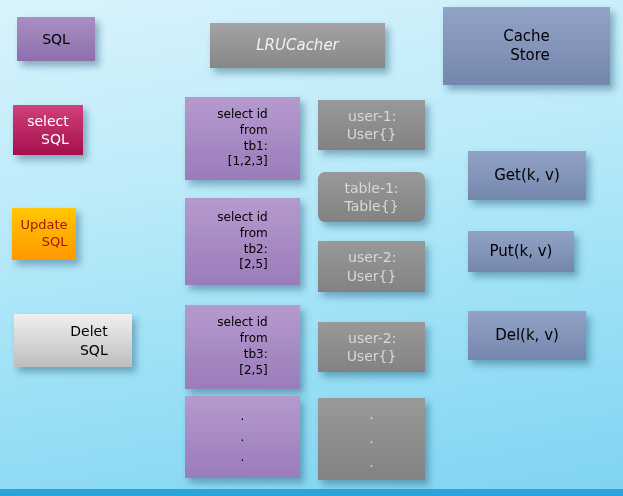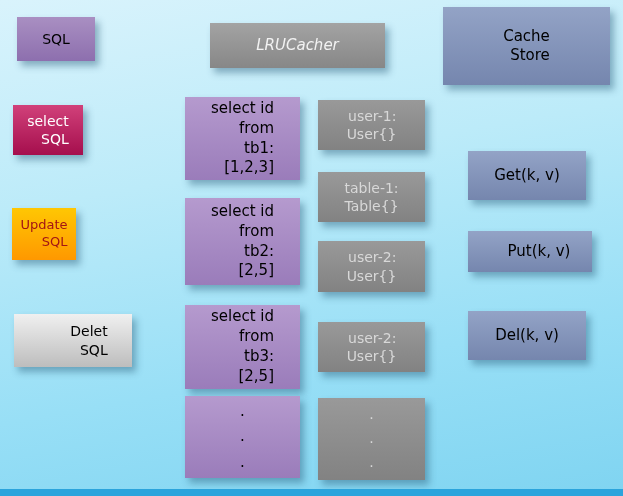--- a/index.html
+++ b/index.html
@@ -26,21 +26,21 @@
     font-size: 14px;
   }
 
   
   .purple-sm   { background: linear-gradient(#a98fc2, #8d6fae); }
   .gray-lru    { background: linear-gradient(#a3a3a3, #878787); color: #f2f2f2; font-size: 15px; font-style: italic; }
   .slate       { background: linear-gradient(#93a3c6, #7586ae); font-size: 15px; }
   .crimson     { background: linear-gradient(#d1417a, #a50e4d); color: #ffffff; }
   .orange      { background: linear-gradient(#ffc703, #ff9800); color: #a31515; font-size: 13px; }
   .silver      { background: linear-gradient(#f0f0f0, #bdbdbd); padding-left: 32px; }
-  .purple-q    { background: linear-gradient(#b59ace, #9a7cba); font-size: 15px; line-height: 1.32; }
+  .purple-q    { background: linear-gradient(#b59ace, #9a7cba); font-size: 12px; line-height: 1.32; }
   .gray-c      { background: linear-gradient(#999999, #828282); color: #d8d8d8; }
   .dots        { line-height: 1.7; }
 
   .bottom-bar {
     position: absolute;
     left: 0; right: 0; bottom: 0;
     height: 7px;
     background: #2ba4dc;
   }
 </style>
@@ -80,33 +80,33 @@
 tb3:
 [2,5]</div>
 
   <div class="node purple-q dots" style="left:185px; top:396px; width:115px; height:82px;">.
 .
 .</div>
 
   <div class="node gray-c" style="left:318px; top:100px; width:107px; height:50px;">user-1:
 User{}</div>
 
-  <div class="node gray-c" style="left:318px; top:172px; width:107px; height:50px;">table-1:
+  <div class="node gray-c" style="left:318px; top:172px; width:107px; height:50px;border-radius:7px;">table-1:
 Table{}</div>
 
   <div class="node gray-c" style="left:318px; top:241px; width:107px; height:51px;">user-2:
 User{}</div>
 
   <div class="node gray-c" style="left:318px; top:322px; width:107px; height:50px;">user-2:
 User{}</div>
 
   <div class="node gray-c dots" style="left:318px; top:398px; width:107px; height:82px;">.
 .
 .</div>
 
   <div class="node slate" style="left:468px; top:137px; width:118px; height:49px;margin-top:14px;">Get(k, v)</div>
 
-  <div class="node slate" style="left:468px; top:231px; width:106px; height:41px;padding-left:18px;">Put(k, v)</div>
+  <div class="node slate" style="left:468px; top:231px; width:106px; height:41px;">Put(k, v)</div>
 
   <div class="node slate" style="left:468px; top:311px; width:118px; height:49px;">Del(k, v)</div>
 
   <div class="bottom-bar"></div>
 </div>
 
 </body></html>

